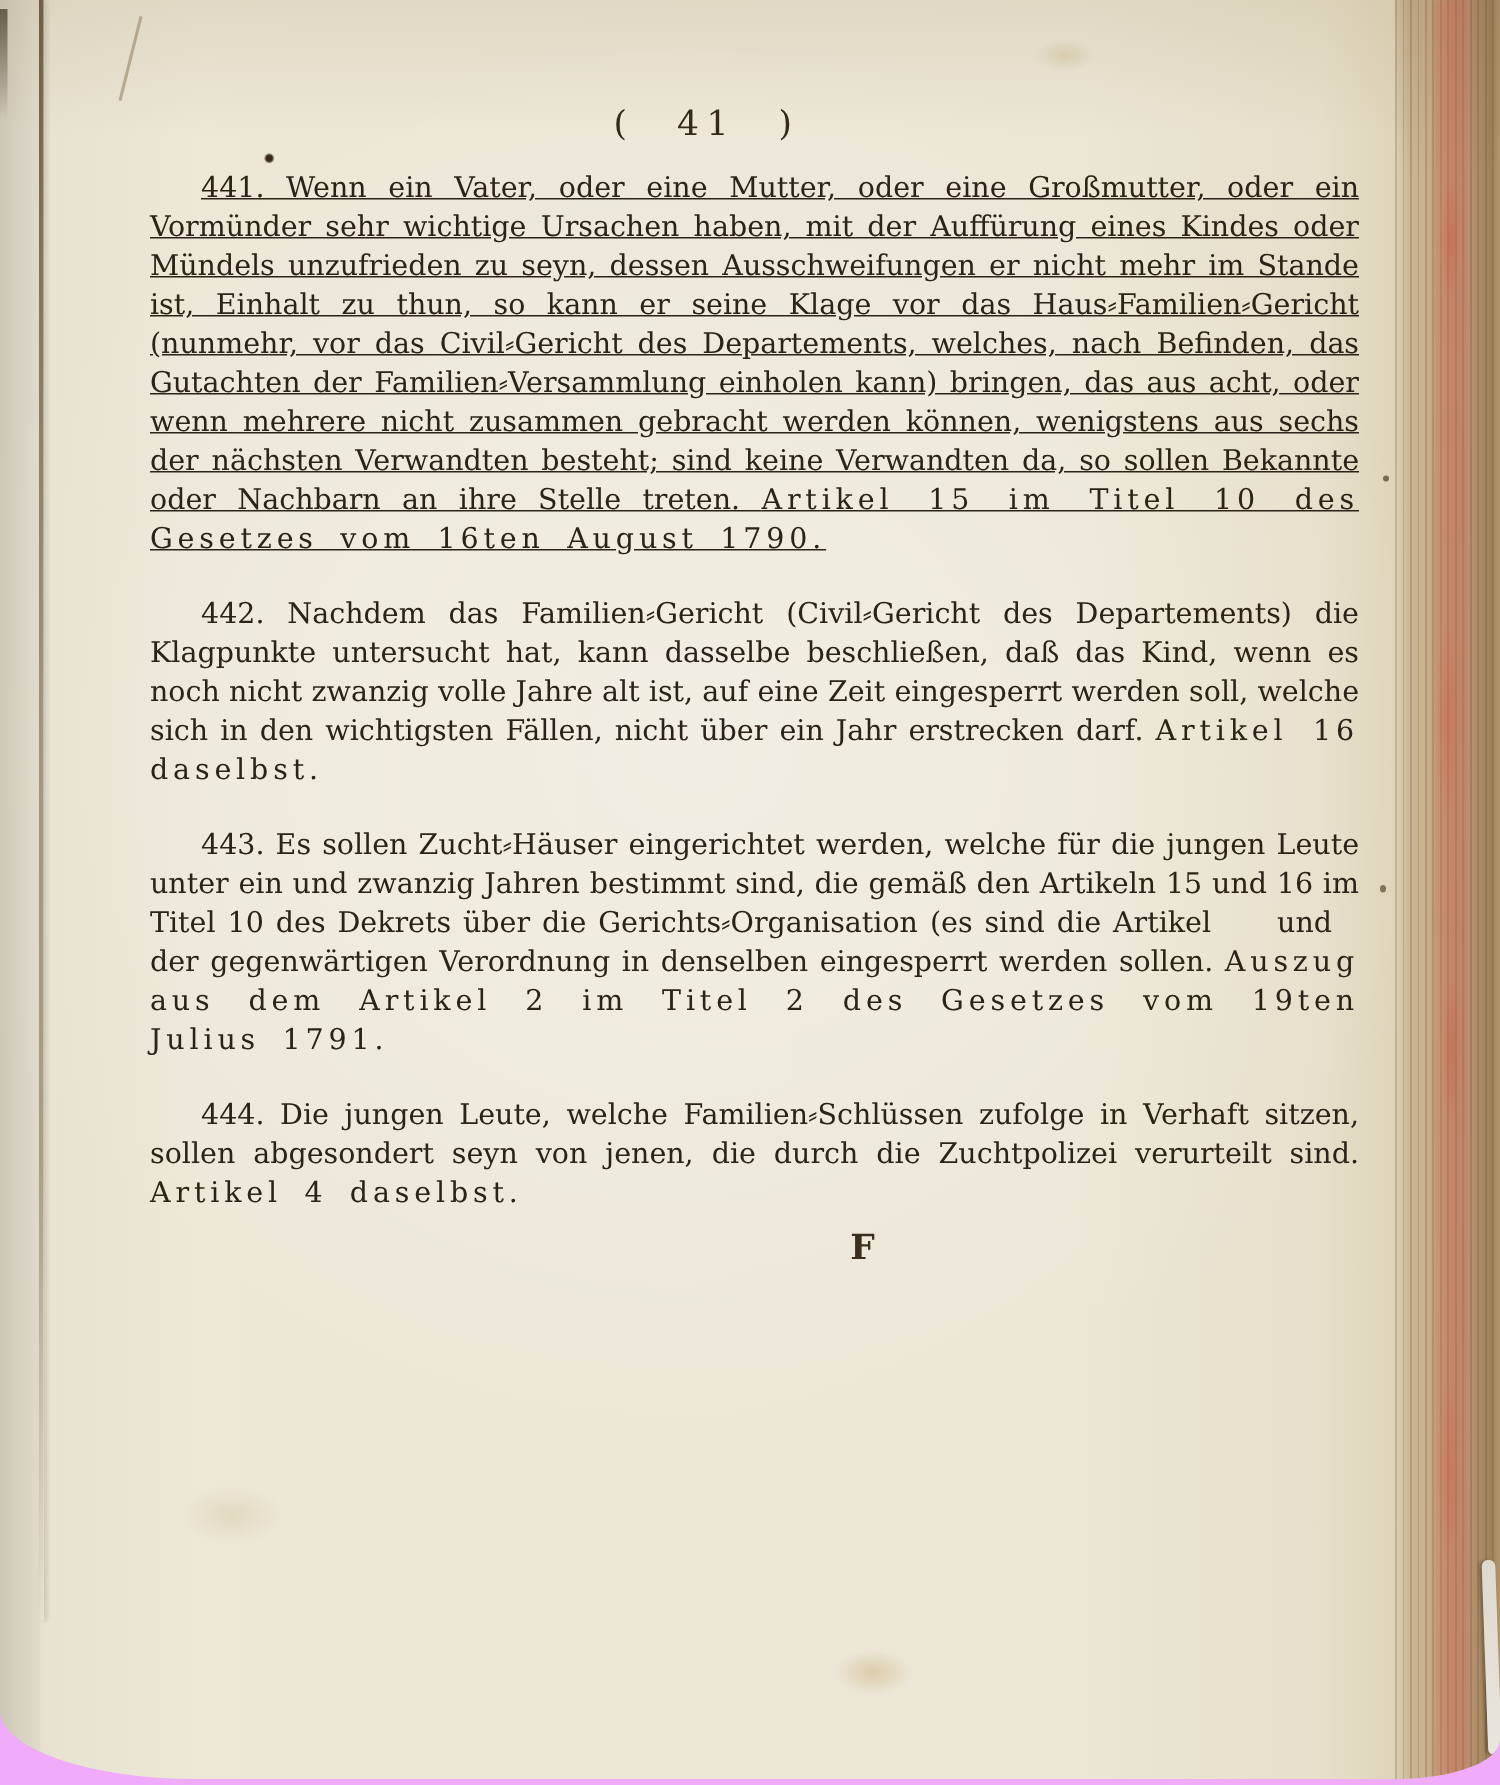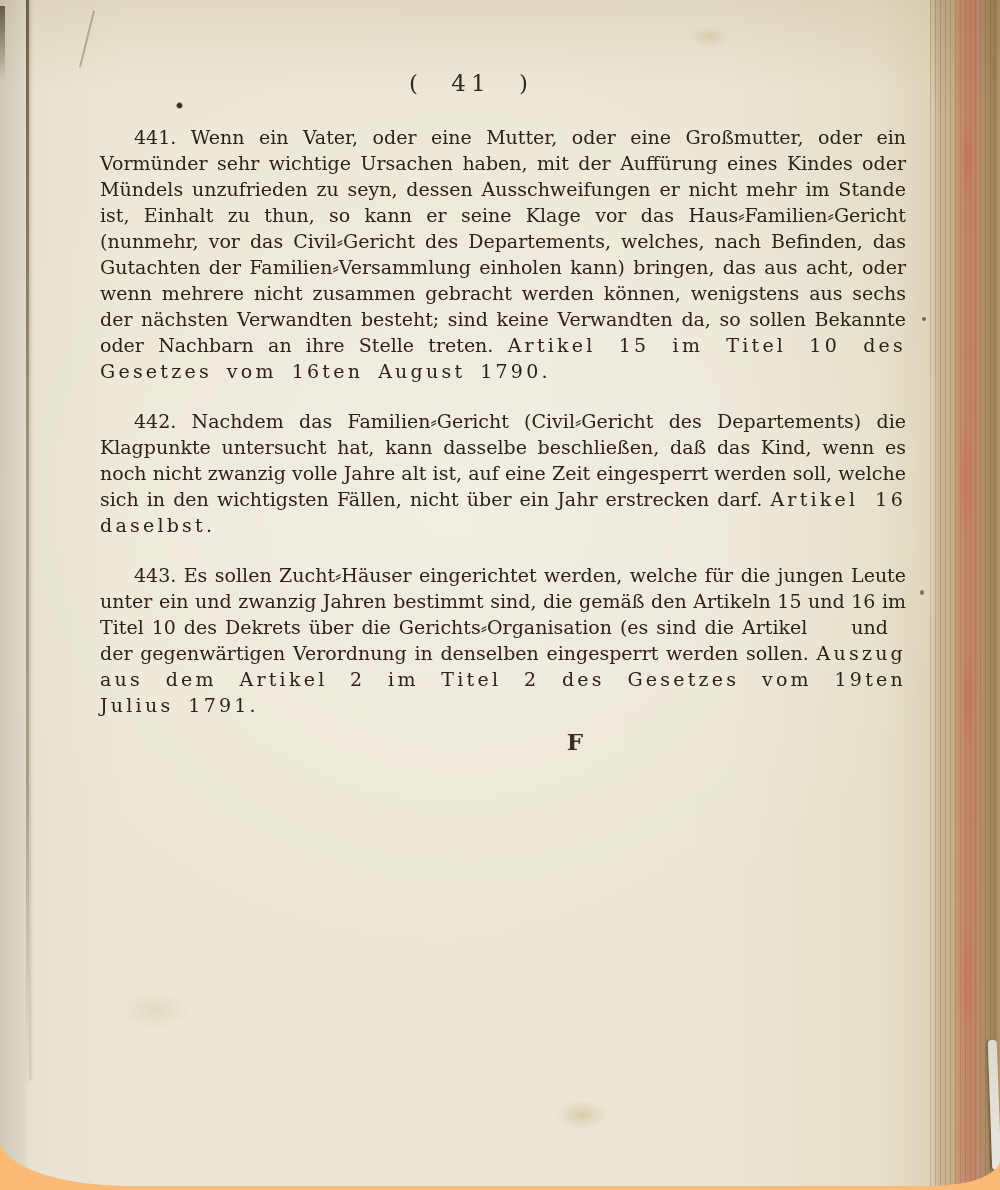--- a/index.html
+++ b/index.html
@@ -3,21 +3,21 @@
 <meta charset="utf-8">
 <style>
   html, body { margin: 0; padding: 0; }
   body {
     width: 1000px; height: 1190px;
     font-family: "DejaVu Serif", "DejaVu Sans", "Liberation Serif", serif;
     background: #16130e;
   }
   .scan {
     position: relative; width: 1000px; height: 1190px;
-    background: #fdba74; overflow: hidden;
+    background: #f0abfc; overflow: hidden;
   }
   
   .paper {
     position: absolute; left: 0; top: 0; width: 1000px; height: 1186px;
     overflow: hidden;
     border-radius: 0 0 70px 130px / 0 0 26px 46px;
     background:
       radial-gradient(ellipse 70% 55% at 46% 42%, rgba(255,255,255,0.30), rgba(255,255,255,0) 75%),
       linear-gradient(180deg, rgba(196,180,146,0.28) 0px, rgba(196,180,146,0) 90px),
       linear-gradient(90deg, #ddd7c6 0px, #e7e2d1 34px, #ece7d7 130px, #ebe6d6 72%, #e6dfca 88%, #ddd2b6 94%, #d3c4a2 100%),
@@ -95,21 +95,21 @@
     margin-top: 70px; text-align: center; transform: translateX(-32px);
     font-size: 23px; word-spacing: 16px; letter-spacing: 5px; color: #332a1c;
   }
   .para {
     margin: 0; margin-top: 24px;
     font-size: 19px; line-height: 26px;
     text-align: justify; text-indent: 34px;
     hyphens: none;
   }
   .para.p440 { margin-top: 18px; }
-  .para.p441 { margin-top: 28px; }
+  .para.p441 { margin-top: 16px; text-decoration: underline; }
   .heading {
     margin-top: 18px; text-align: center; text-indent: 0;
     font-size: 27px; line-height: 34px; font-weight: bold;
     letter-spacing: 0.5px; color: #2e2514;
   }
   .sp { letter-spacing: 0.17em; word-spacing: 0.30em; }
   .gap-large { display: inline-block; width: 44px; }
   .gap-small { display: inline-block; width: 18px; }
   .catchword {
     margin-top: 10px; text-align: center; transform: translateX(72px);
@@ -138,20 +138,21 @@
       <div class="pagenum">( 41 )</div>
 
 
 
       <p class="para p441"><span>441. Wenn ein Vater, oder eine Mutter, oder eine Großmutter, oder ein Vormünder sehr wichtige Ursachen haben, mit der Auffürung eines Kindes oder Mündels unzufrieden zu seyn, dessen Ausschweifungen er nicht mehr im Stande ist, Einhalt zu thun, so kann er seine Klage vor das Haus⸗Familien⸗Gericht (nunmehr, vor das Civil⸗Gericht des Departements, welches, nach Befinden, das Gutachten der Familien⸗Versammlung einholen kann) bringen, das aus acht, oder wenn mehrere nicht zusammen gebracht werden können, wenigstens aus sechs der nächsten Verwandten besteht; sind keine Verwandten da, so sollen Bekannte oder Nachbarn an ihre Stelle treten. </span><span class="sp">Artikel 15 im Titel 10 des Gesetzes vom 16ten August 1790.</span></p>
 
       <p class="para"><span>442. Nachdem das Familien⸗Gericht (Civil⸗Gericht des Departements) die Klagpunkte untersucht hat, kann dasselbe beschließen, daß das Kind, wenn es noch nicht zwanzig volle Jahre alt ist, auf eine Zeit eingesperrt werden soll, welche sich in den wichtigsten Fällen, nicht über ein Jahr erstrecken darf. </span><span class="sp">Artikel 16 daselbst.</span></p>
 
       <p class="para"><span>443. Es sollen Zucht⸗Häuser eingerichtet werden, welche für die jungen Leute unter ein und zwanzig Jahren bestimmt sind, die gemäß den Artikeln 15 und 16 im Titel 10 des Dekrets über die Gerichts⸗Organisation (es sind die Artikel</span><span class="gap-large"></span><span>und</span><span class="gap-small"></span><span>der gegenwärtigen Verordnung in denselben eingesperrt werden sollen. </span><span class="sp">Auszug aus dem Artikel 2 im Titel 2 des Gesetzes vom 19ten Julius 1791.</span></p>
 
+      <p class="para"><span>444. Die jungen Leute, welche Familien⸗Schlüssen zufolge in Verhaft sitzen, sollen abgesondert seyn von jenen, die durch die Zuchtpolizei verurteilt sind. </span><span class="sp">Artikel 4 daselbst.</span></p>
 
 
       <div class="catchword">F</div>
     </div>
 
     <div class="fore-edge">
       <div class="red-wash"></div>
     </div>
     <div class="edge-sliver"></div>
   </div>

